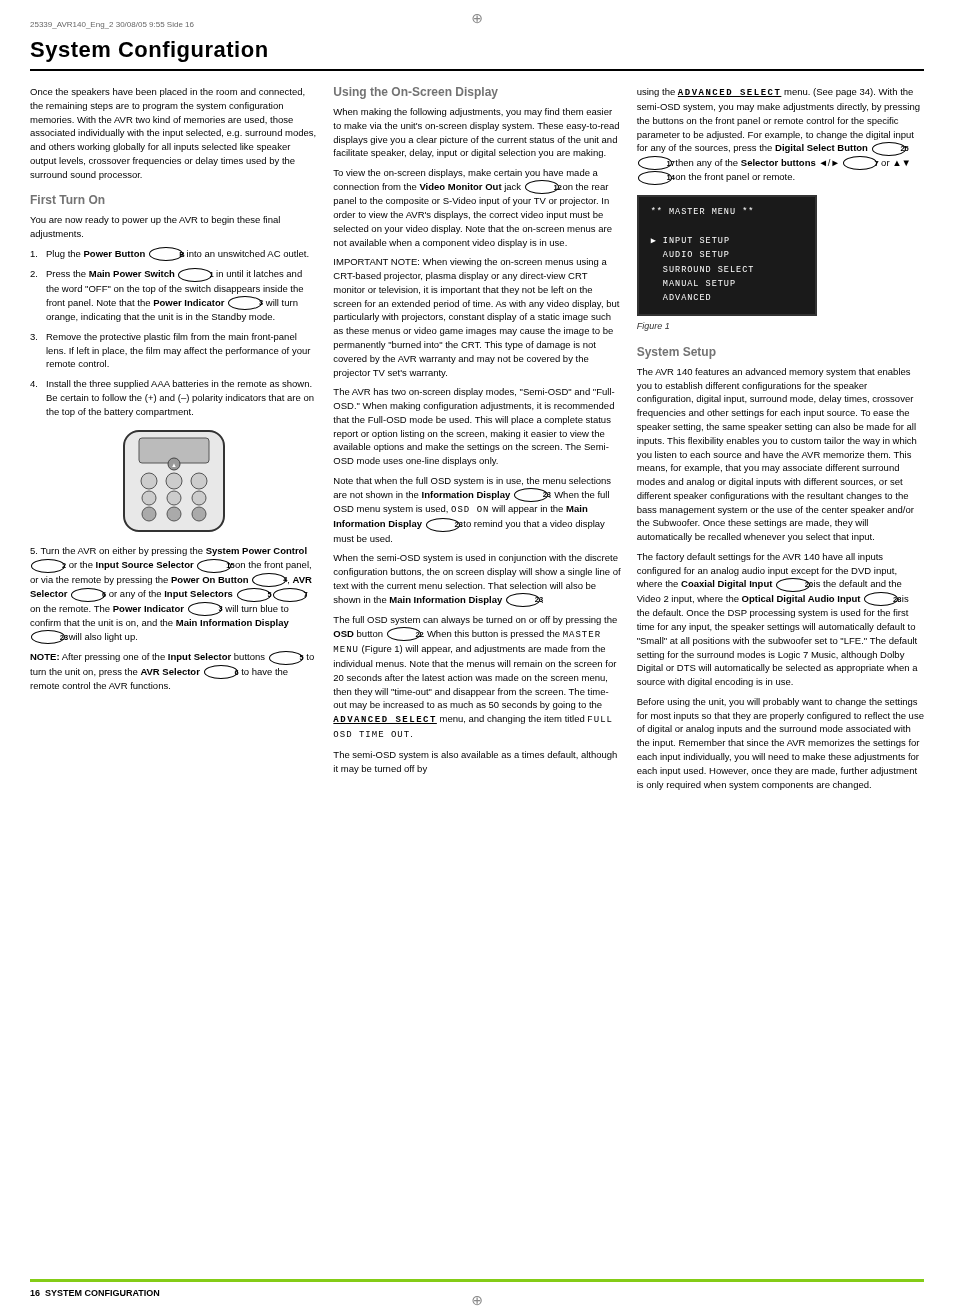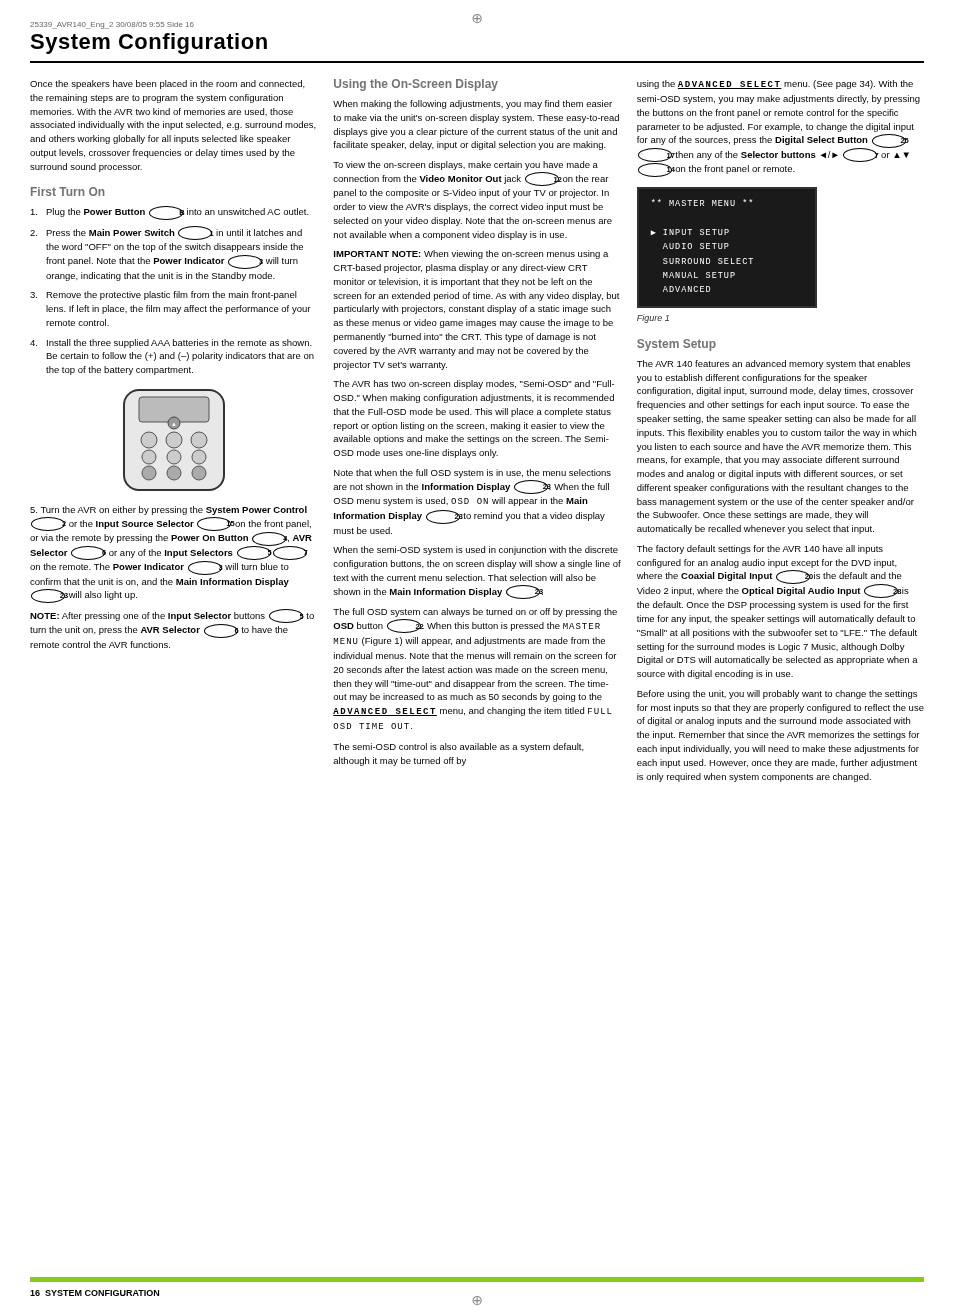--- a/index.html
+++ b/index.html
@@ -24,21 +24,21 @@
       background: #fff;
       padding: 20px 30px 30px 30px;
       position: relative;
     }
 
     
     .page-header {
       display: flex;
       justify-content: space-between;
       align-items: flex-start;
-      margin-bottom: 0;
+      margin-bottom: 8px;
       font-size: 8px;
       color: #666;
     }
 
     
     .page-title {
       font-size: 22px;
       font-weight: bold;
       color: #000;
       border-bottom: 2px solid #000;
@@ -174,21 +174,21 @@
 
     
     .page-footer {
       position: absolute;
       bottom: 18px;
       left: 30px;
       right: 30px;
       display: flex;
       justify-content: space-between;
       align-items: center;
-      border-top: 5px solid #84cc16;
+      border-top: 3px solid #84cc16;
       padding-top: 6px;
       font-size: 9px;
       font-weight: bold;
     }
 
     
     .reg-mark-top {
       position: absolute;
       top: 10px;
       left: 50%;
@@ -200,21 +200,21 @@
     .reg-mark-bottom {
       position: absolute;
       bottom: 8px;
       left: 50%;
       transform: translateX(-50%);
       font-size: 14px;
       color: #888;
     }
 
     .important-note {
-      font-weight: bold;
+      font-weight: normal;
     }
 
     .monospace {
       font-family: 'Courier New', Courier, monospace;
       font-size: 9px;
       letter-spacing: 1px;
     }
 
     .note-label {
       font-weight: bold;
@@ -242,20 +242,21 @@
 
   <div class="page-title">System Configuration</div>
 
   <div class="content-layout">
 
     <div class="col-left">
       <p>Once the speakers have been placed in the room and connected, the remaining steps are to program the system configuration memories. With the AVR two kind of memories are used, those associated individually with the input selected, e.g. surround modes, and others working globally for all inputs selected like speaker output levels, crossover frequencies or delay times used by the surround sound processor.</p>
 
       <div class="section-heading">First Turn On</div>
 
+      <p>You are now ready to power up the AVR to begin these final adjustments.</p>
 
       <ol class="numbered-list">
         <li>
           <span class="list-num">1.</span>
           Plug the <b>Power Button</b> <span class="badge">B</span> into an unswitched AC outlet.
         </li>
         <li>
           <span class="list-num">2.</span>
           Press the <b>Main Power Switch</b> <span class="badge">1</span> in until it latches and the word "OFF" on the top of the switch disappears inside the front panel. Note that the <b>Power Indicator</b> <span class="badge">3</span> will turn orange, indicating that the unit is in the Standby mode.
         </li>
@@ -312,21 +313,21 @@
       <p><span class="important-note">IMPORTANT NOTE:</span> When viewing the on-screen menus using a CRT-based projector, plasma display or any direct-view CRT monitor or television, it is important that they not be left on the screen for an extended period of time. As with any video display, but particularly with projectors, constant display of a static image such as these menus or video game images may cause the image to be permanently "burned into" the CRT. This type of damage is not covered by the AVR warranty and may not be covered by the projector TV set's warranty.</p>
 
       <p>The AVR has two on-screen display modes, "Semi-OSD" and "Full-OSD." When making configuration adjustments, it is recommended that the Full-OSD mode be used. This will place a complete status report or option listing on the screen, making it easier to view the available options and make the settings on the screen. The Semi-OSD mode uses one-line displays only.</p>
 
       <p>Note that when the full OSD system is in use, the menu selections are not shown in the <b>Information Display</b> <span class="badge">23</span>. When the full OSD menu system is used, <span class="monospace">OSD ON</span> will appear in the <b>Main Information Display</b> <span class="badge">23</span> to remind you that a video display must be used.</p>
 
       <p>When the semi-OSD system is used in conjunction with the discrete configuration buttons, the on screen display will show a single line of text with the current menu selection. That selection will also be shown in the <b>Main Information Display</b> <span class="badge">23</span>.</p>
 
       <p>The full OSD system can always be turned on or off by pressing the <b>OSD</b> button <span class="badge">22</span>. When this button is pressed the <span class="monospace">MASTER MENU</span> (Figure 1) will appear, and adjustments are made from the individual menus. Note that the menus will remain on the screen for 20 seconds after the latest action was made on the screen menu, then they will "time-out" and disappear from the screen. The time-out may be increased to as much as 50 seconds by going to the <span class="advanced-text">ADVANCED SELECT</span> menu, and changing the item titled <span class="monospace">FULL OSD TIME OUT</span>.</p>
 
-      <p>The semi-OSD control is also available as a system default, although it may be turned off by</p>
+      <p>The semi-OSD system is also available as a times default, although it may be turned off by</p>
     </div>
 
     <div class="col-right">
 
       <p>using the <span class="advanced-text">ADVANCED SELECT</span> menu. (See page 34). With the semi-OSD system, you may make adjustments directly, by pressing the buttons on the front panel or remote control for the specific parameter to be adjusted. For example, to change the digital input for any of the sources, press the <b>Digital Select Button</b> <span class="badge">25</span><span class="badge">17</span> <span></span> then any of the <b>Selector buttons</b> ◄/► <span class="badge">7</span> or ▲▼ <span class="badge">14</span> on the front panel or remote.</p>
 
       <div class="osd-screen">
         <span class="osd-line">** MASTER MENU **</span>
         <span class="osd-line">&nbsp;</span>
         <span class="osd-line">▶ INPUT SETUP</span>

